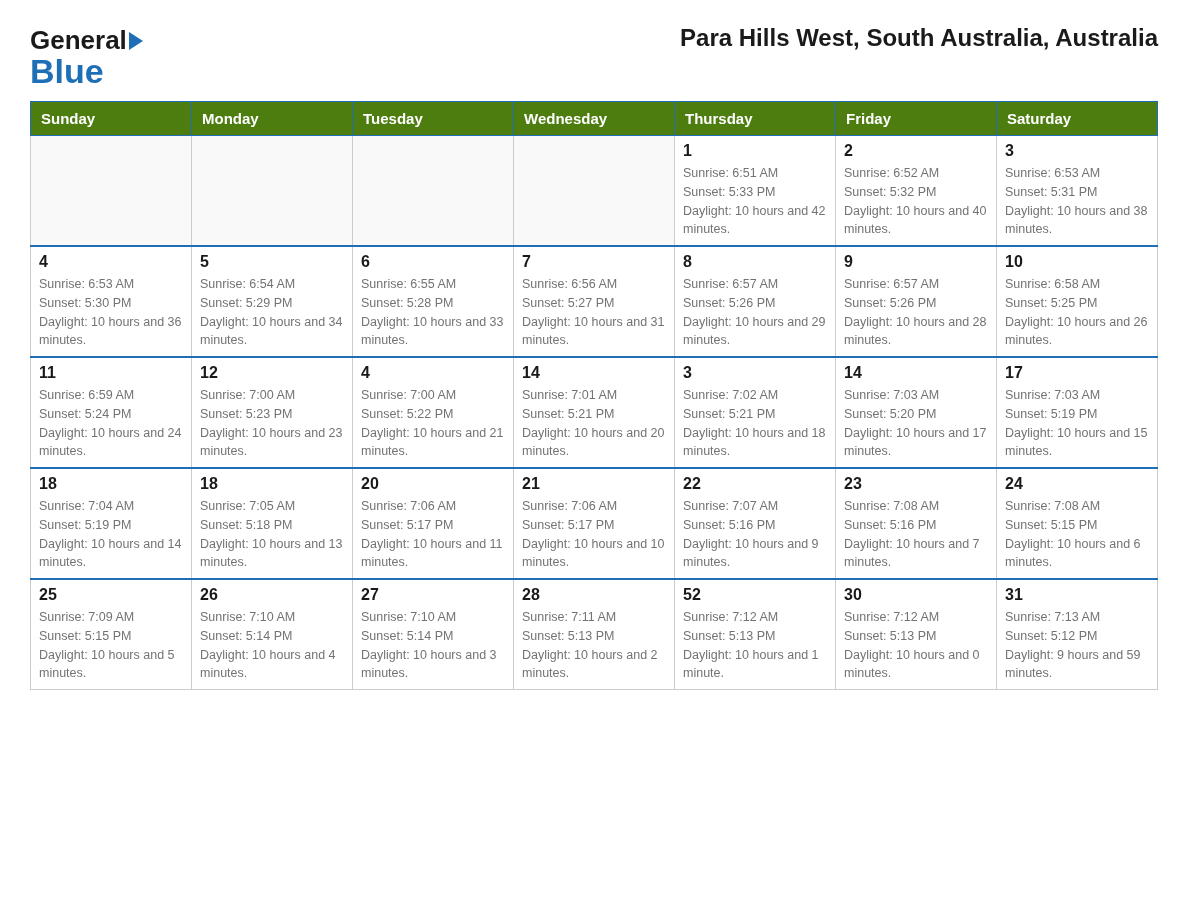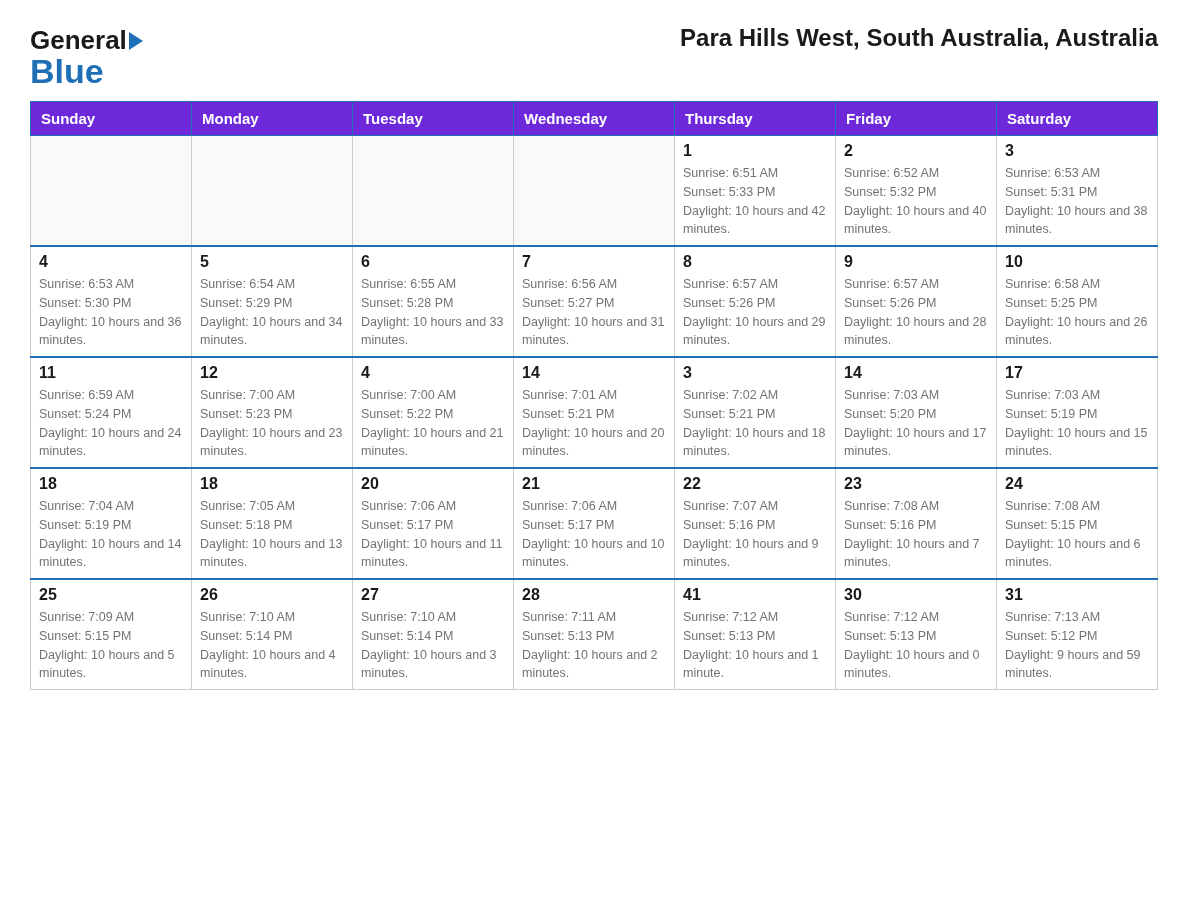--- a/index.html
+++ b/index.html
@@ -56,21 +56,21 @@
       color: #1a1a1a;
       margin-top: 4px;
       font-weight: bold;
     }
     .calendar {
       width: 100%;
       border-collapse: collapse;
       margin-top: 8px;
     }
     .calendar th {
-      background-color: #6d28d9;
+      background-color: #4d7c0f;
       color: #fff;
       font-size: 15px;
       font-weight: bold;
       padding: 8px 10px;
       text-align: left;
       border: 1px solid #1e6fb5;
     }
     .calendar td {
       border: 1px solid #ccc;
       vertical-align: top;
@@ -248,21 +248,21 @@
         </td>
         <td>
           <div class="day-number">27</div>
           <div class="day-info">Sunrise: 7:10 AM<br>Sunset: 5:14 PM<br>Daylight: 10 hours and 3 minutes.</div>
         </td>
         <td>
           <div class="day-number">28</div>
           <div class="day-info">Sunrise: 7:11 AM<br>Sunset: 5:13 PM<br>Daylight: 10 hours and 2 minutes.</div>
         </td>
         <td>
-          <div class="day-number">41</div>
+          <div class="day-number">52</div>
           <div class="day-info">Sunrise: 7:12 AM<br>Sunset: 5:13 PM<br>Daylight: 10 hours and 1 minute.</div>
         </td>
         <td>
           <div class="day-number">30</div>
           <div class="day-info">Sunrise: 7:12 AM<br>Sunset: 5:13 PM<br>Daylight: 10 hours and 0 minutes.</div>
         </td>
         <td>
           <div class="day-number">31</div>
           <div class="day-info">Sunrise: 7:13 AM<br>Sunset: 5:12 PM<br>Daylight: 9 hours and 59 minutes.</div>
         </td>

